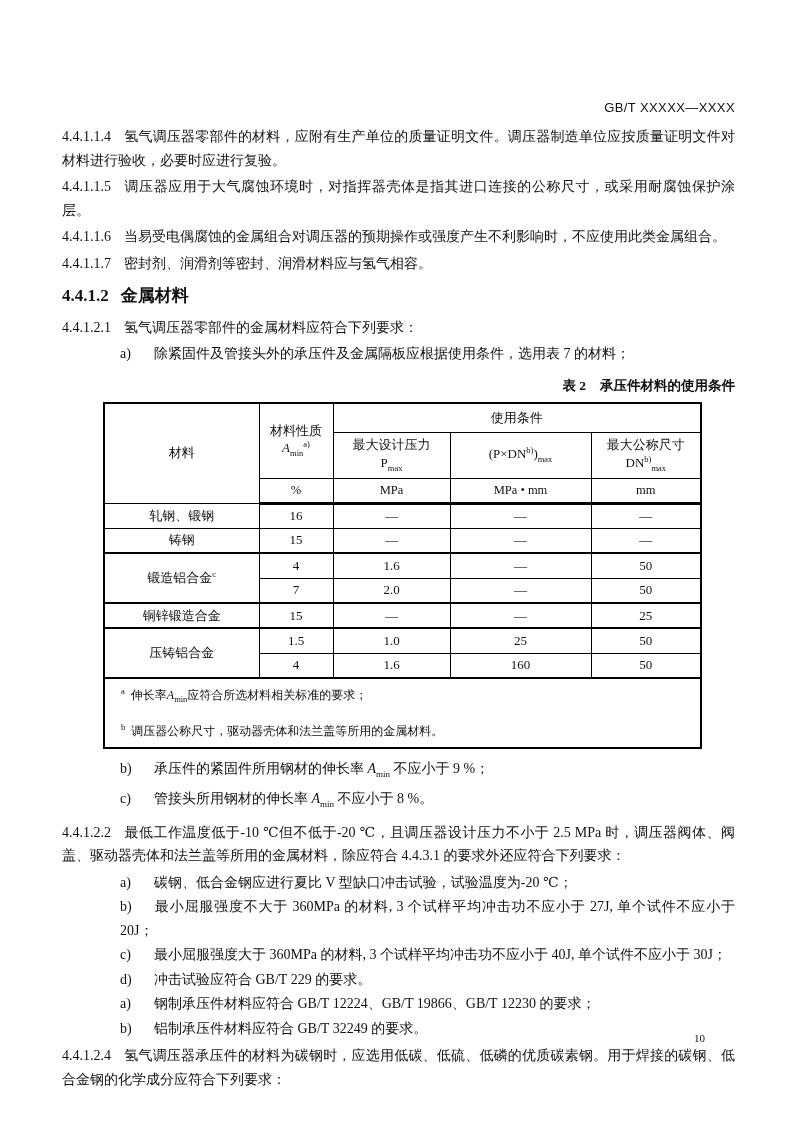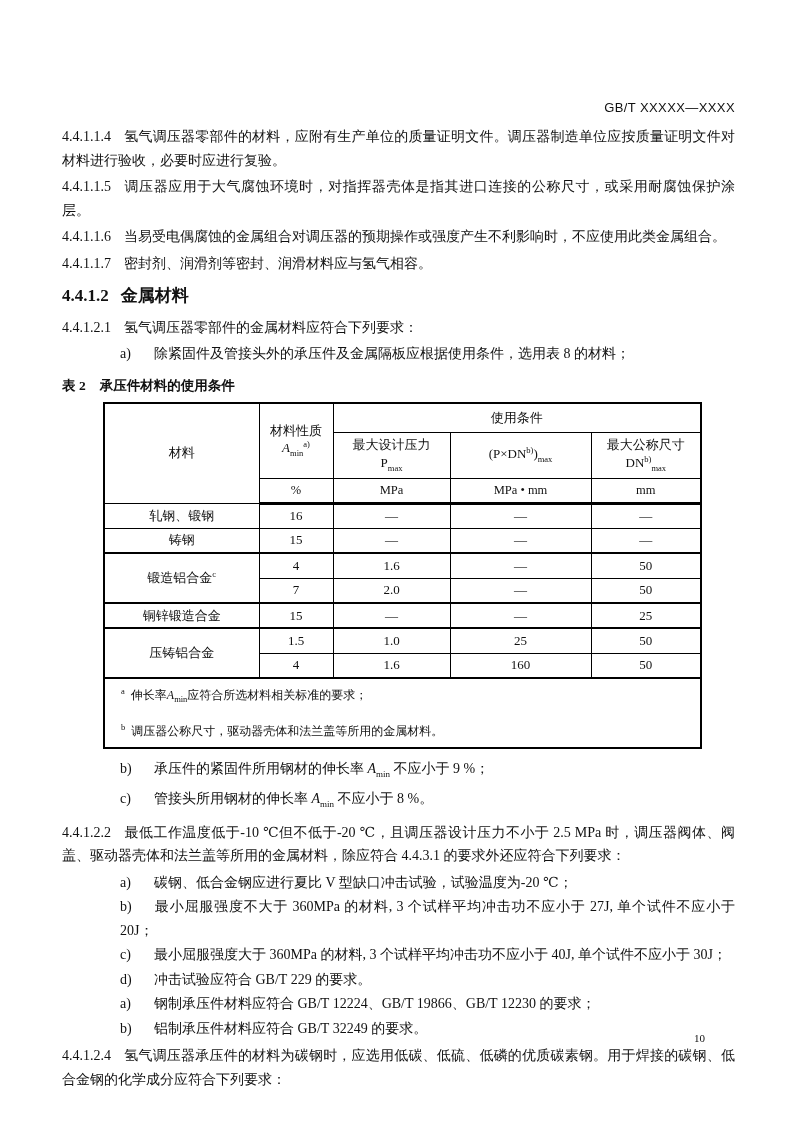--- a/index.html
+++ b/index.html
@@ -19,21 +19,21 @@
   .num { margin-right:13px; white-space:nowrap; }
   p.item { padding-left:58px; margin:0 0 1px 0; font-size:14px; line-height:23.5px; text-align:justify; }
   .item .label { display:inline-block; width:34px; }
 
   .section-heading { font-weight:700; font-size:17px; line-height:23.5px; margin:9px 0 8px 0; }
   .section-heading .num { margin-right:12px; }
 
   .sym { font-style:italic; }
   sub.small, sup.small { font-size:9px; }
 
-  .table-caption { text-align:left; font-weight:700; font-size:13.5px; margin:11px 0 7px 0; }
+  .table-caption { text-align:right; font-weight:700; font-size:13.5px; margin:11px 0 7px 0; }
   .caption-label { margin-right:14px; }
 
   table.t2 {
     border-collapse:collapse; table-layout:fixed; width:597px; margin-left:41px;
     font-size:13px; border:2px solid #000;
   }
   table.t2 th, table.t2 td {
     border:1px solid #000; text-align:center; vertical-align:middle;
     font-weight:400; padding:1px 2px; line-height:1.35;
   }
@@ -66,21 +66,21 @@
     <p class="para"><span class="num">4.4.1.1.5</span><span>调压器应用于大气腐蚀环境时，对指挥器壳体是指其进口连接的公称尺寸，或采用耐腐蚀保护涂层。</span></p>
 
     <p class="para"><span class="num">4.4.1.1.6</span><span>当易受电偶腐蚀的金属组合对调压器的预期操作或强度产生不利影响时，不应使用此类金属组合。</span></p>
 
     <p class="para"><span class="num">4.4.1.1.7</span><span>密封剂、润滑剂等密封、润滑材料应与氢气相容。</span></p>
 
     <div class="section-heading"><span class="num">4.4.1.2</span><span>金属材料</span></div>
 
     <p class="para"><span class="num">4.4.1.2.1</span><span>氢气调压器零部件的金属材料应符合下列要求：</span></p>
 
-    <p class="item"><span class="label">a)</span><span>除紧固件及管接头外的承压件及金属隔板应根据使用条件，选用表 8 的材料；</span></p>
+    <p class="item"><span class="label">a)</span><span>除紧固件及管接头外的承压件及金属隔板应根据使用条件，选用表 7 的材料；</span></p>
 
     <div class="table-caption"><span class="caption-label">表 2</span><span>承压件材料的使用条件</span></div>
 
     <table class="t2">
       <colgroup>
         <col style="width:155px">
           <col style="width:74px">
           <col style="width:117px">
           <col style="width:141px">
           <col style="width:110px">

